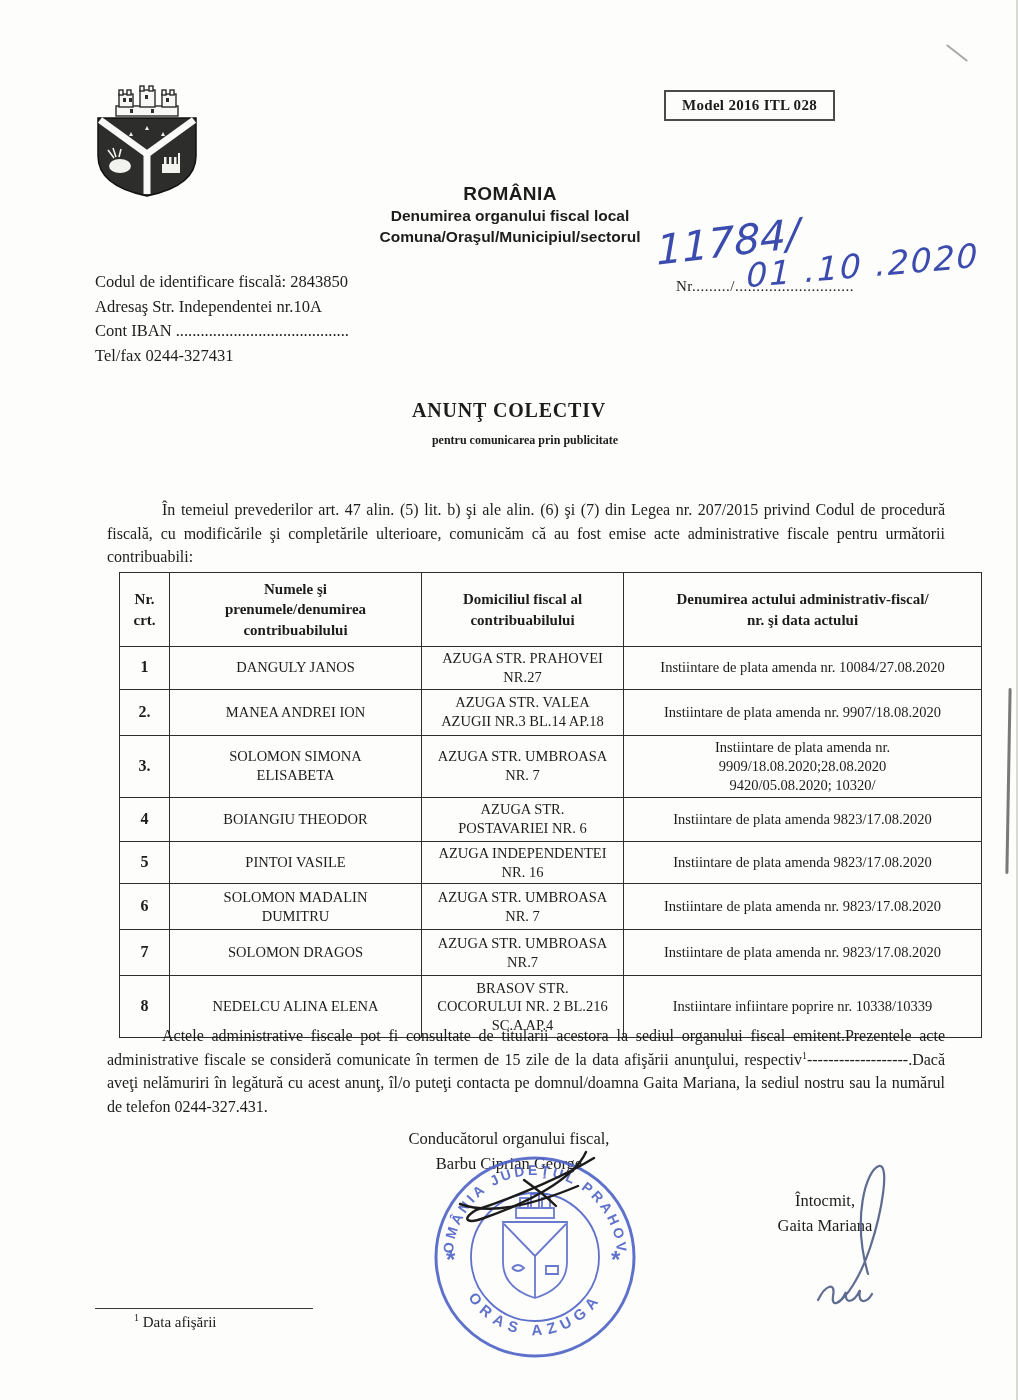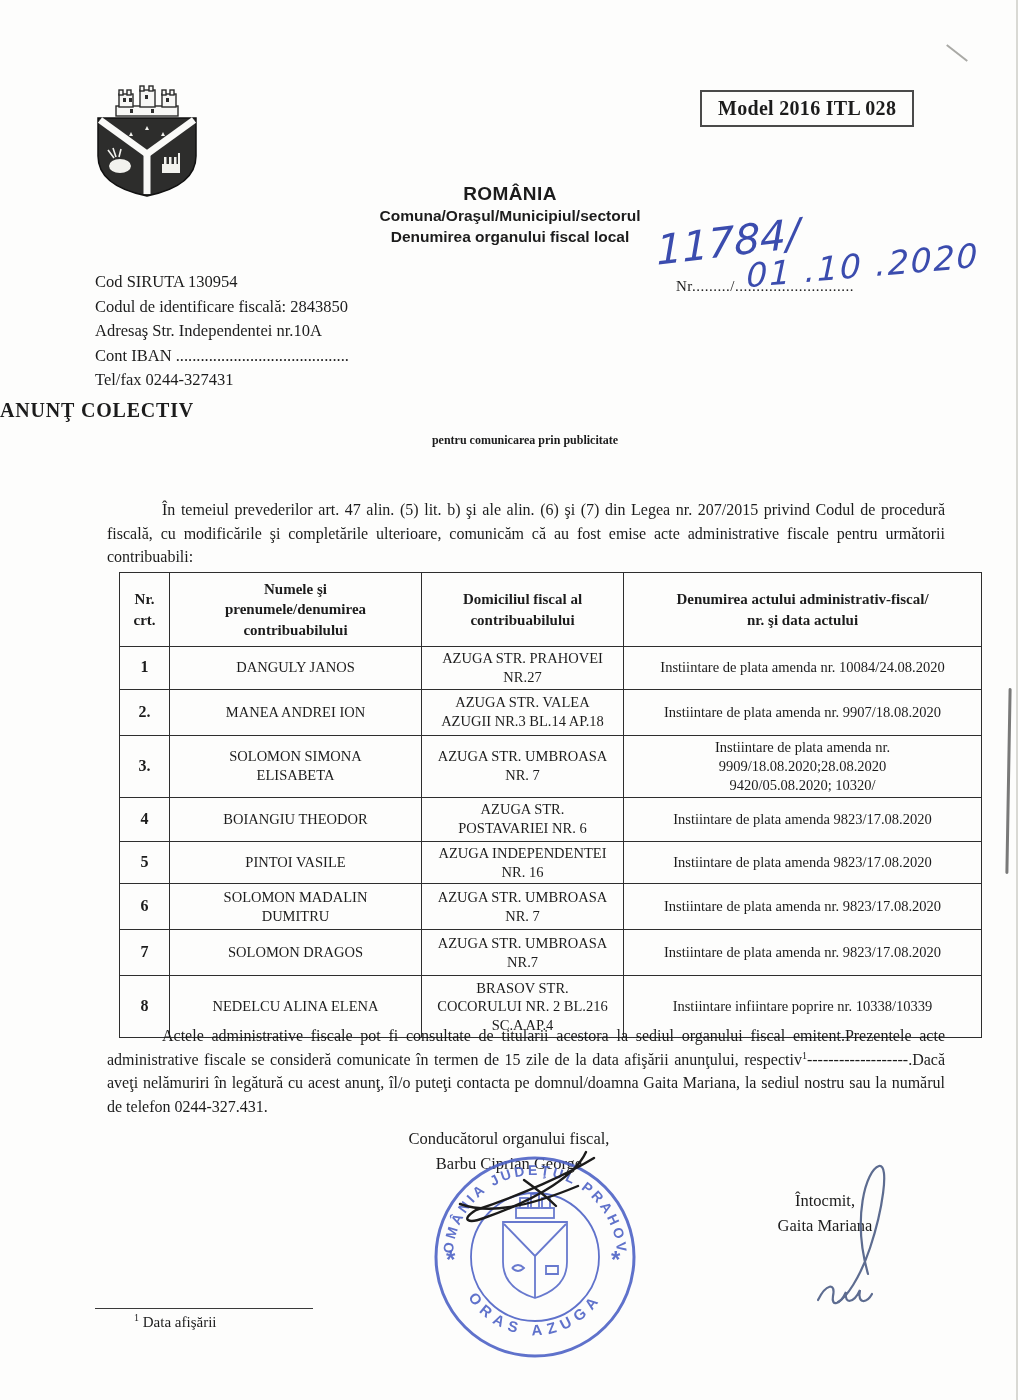--- a/index.html
+++ b/index.html
@@ -1,33 +1,33 @@
 <!DOCTYPE html>
 <html><head>
 <meta charset="utf-8">
 <style>
   html,body{margin:0;padding:0;background:#e9e9e7;}
   .page{position:relative;width:1018px;height:1400px;margin:0 auto;background:#fdfdfc;
         font-family:"Liberation Serif",serif;color:#1c1c1c;overflow:hidden;}
   
   .emblem{position:absolute;left:86px;top:84px;width:122px;height:114px;}
-  .model-box{position:absolute;left:700px;top:90px;border:2px solid #4a4a4a;padding:5px 16px;
-             font-weight:bold;font-size:20px;letter-spacing:.3px;}
+  .model-box{position:absolute;left:664px;top:90px;border:2px solid #4a4a4a;padding:5px 16px;
+             font-weight:bold;font-size:15px;letter-spacing:.3px;}
   .center-head{position:absolute;left:260px;top:183px;width:500px;text-align:center;
                font-family:"Liberation Sans",sans-serif;font-weight:bold;}
   .country{font-size:19px;letter-spacing:.4px;text-align:center;}
   .orgline{font-size:15.5px;line-height:21px;}
   .nr-area{position:absolute;left:648px;top:212px;width:300px;}
   .hw{font-family:"DejaVu Sans",sans-serif;font-style:italic;color:#3b4cae;position:absolute;}
   .hw-num{font-size:41px;left:8px;top:6px;transform:rotate(-7deg) skewX(-6deg);}
   .hw-date{font-size:33px;left:98px;top:34px;transform:rotate(-5deg) skewX(-6deg);letter-spacing:2px;white-space:nowrap;}
   .nr-label{position:absolute;left:28px;top:66px;font-size:15px;letter-spacing:.5px;}
   .info-block{position:absolute;left:95px;top:270px;font-size:16.5px;line-height:24.5px;}
   
-  .doc-title{position:absolute;left:0;top:399px;width:1018px;
+  .doc-title{position:absolute;left:0;top:399px;width:1018px;text-align:center;
              font-weight:bold;font-size:20px;letter-spacing:.8px;}
   .doc-subtitle{position:absolute;left:16px;top:433px;width:1018px;text-align:center;
                 font-weight:bold;font-size:12px;}
   
   .para{position:absolute;left:95px;width:838px;font-size:16px;line-height:23.5px;
         text-align:justify;text-indent:55px;margin:12px;}
   .p1{top:486px;}
   .p2{top:1012px;}
   sup.fn{font-size:10px;vertical-align:super;line-height:0;}
   
@@ -114,32 +114,31 @@
       <path d="M45 48 l2 4 l-4 0 Z M61 42 l2 4 l-4 0 Z M77 48 l2 4 l-4 0 Z"></path>
     </g>
   </svg>
 
   <div class="model-box">
     <span>Model 2016 ITL 028</span>
   </div>
 
   <div class="center-head">
     <div class="country">ROMÂNIA</div>
+    <div class="orgline">Denumirea organului fiscal local</div>
     <div class="orgline">Comuna/Oraşul/Municipiul/sectorul</div>
-    <div class="orgline">Denumirea organului fiscal local</div>
   </div>
 
   <div class="nr-area">
     <span class="hw hw-num">11784/</span>
     <span class="hw hw-date">01 .10 .2020</span>
     <span class="nr-label">Nr........./............................</span>
   </div>
 
   <div class="info-block">
-    <div>Cod SIRUTA 130954</div>
     <div>Codul de identificare fiscală: 2843850</div>
     <div>Adresaş Str. Independentei nr.10A</div>
     <div>Cont IBAN ..........................................</div>
     <div>Tel/fax 0244-327431</div>
   </div>
 
   <div class="doc-title">ANUNŢ COLECTIV</div>
   <div class="doc-subtitle">pentru comunicarea prin publicitate</div>
 
   <p class="para p1">În temeiul prevederilor art. 47 alin. (5) lit. b) şi ale alin. (6) şi (7) din Legea nr. 207/2015 privind Codul de procedură fiscală, cu modificările şi completările ulterioare, comunicăm că au fost emise acte administrative fiscale pentru următorii contribuabili:</p>
@@ -163,21 +162,21 @@
         <th>Denumirea actului administrativ-fiscal/
 nr. şi data actului</th>
       </tr>
     </thead>
     <tbody>
         <tr>
           <td class="col-nr">1</td>
           <td class="col-name left">DANGULY JANOS</td>
           <td class="col-addr">AZUGA STR. PRAHOVEI
 NR.27</td>
-          <td class="col-act">Instiintare de plata amenda nr. 10084/24.08.2020</td>
+          <td class="col-act">Instiintare de plata amenda nr. 10084/27.08.2020</td>
         </tr>
         <tr>
           <td class="col-nr">2.</td>
           <td class="col-name">MANEA ANDREI ION</td>
           <td class="col-addr">AZUGA STR. VALEA
 AZUGII NR.3 BL.14 AP.18</td>
           <td class="col-act">Instiintare de plata amenda nr. 9907/18.08.2020</td>
         </tr>
         <tr>
           <td class="col-nr">3.</td>

